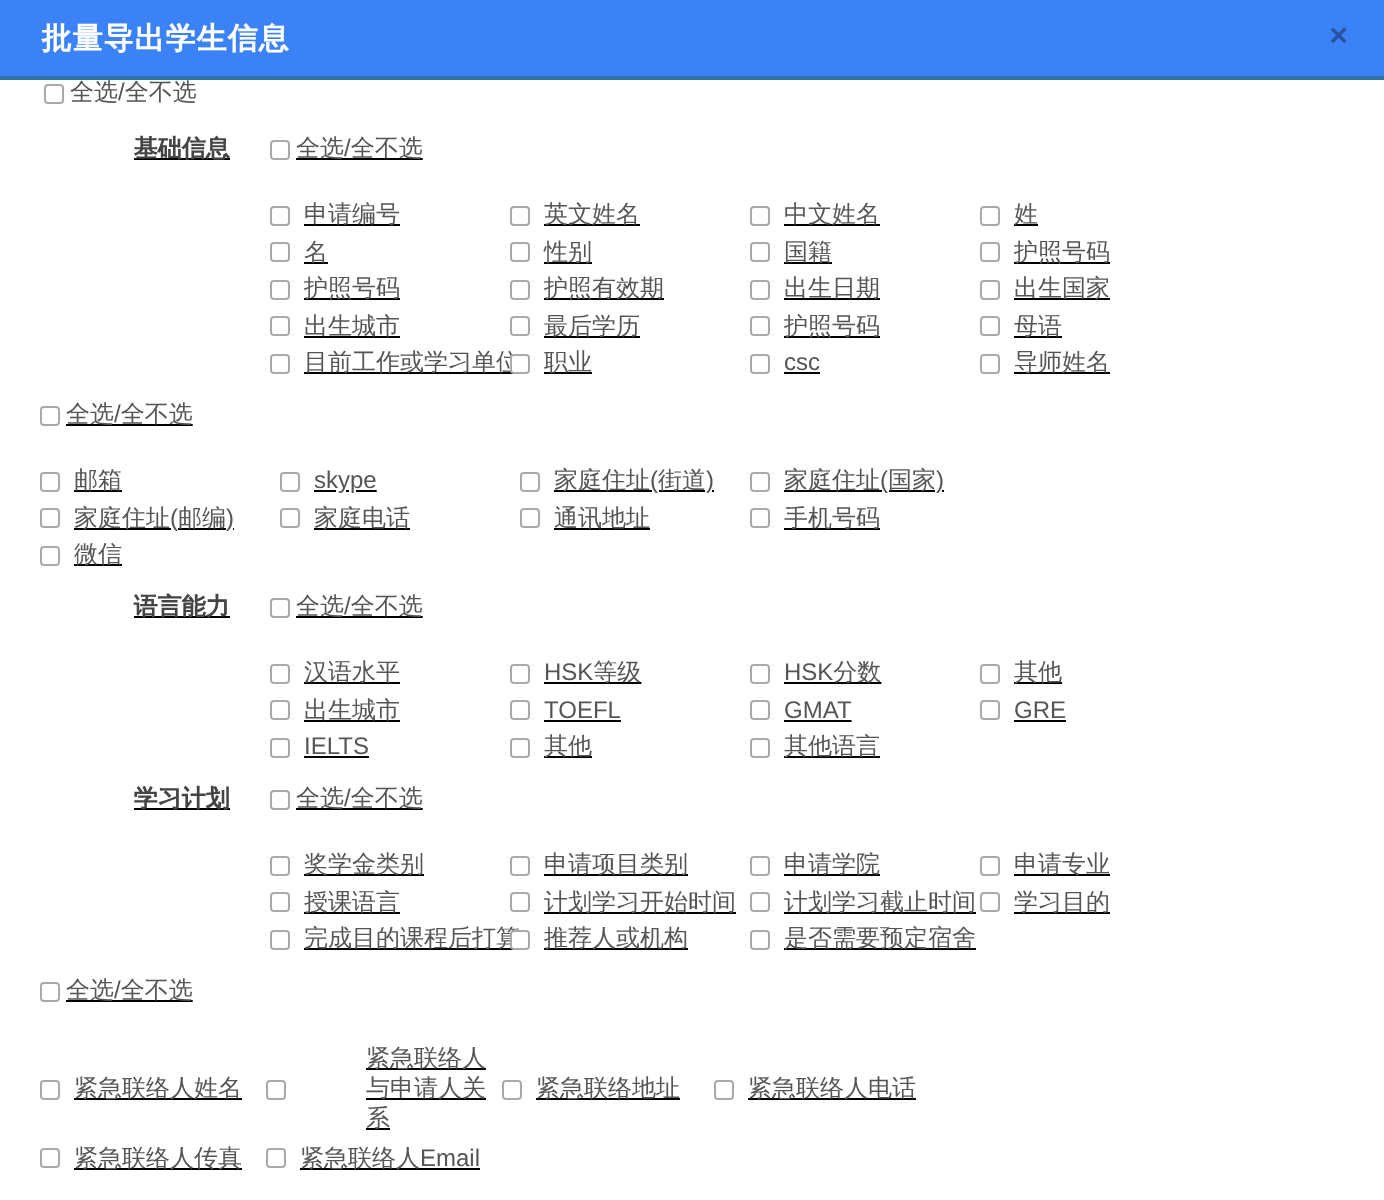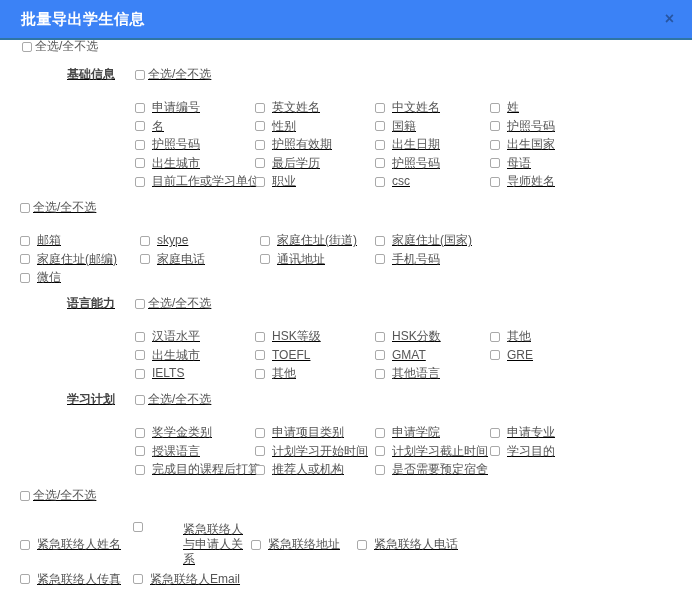--- a/index.html
+++ b/index.html
@@ -18,21 +18,21 @@
   .cb { width: 10px; height: 10px; border: 1px solid #a9a9a9; border-radius: 2px; background: #fff; flex: 0 0 auto; }
   .top-select { margin-left: 22px; }
   .section { display: flex; margin-top: 13px; text-decoration: underline; }
   .section.first { margin-top: 15px; }
   .sec-label { width: 115px; flex: 0 0 auto; text-align: right; font-weight: bold;
                font-size: 12px; color: #444; line-height: 13px; }
   .sec-content { margin-left: 20px; }
   .grid { display: grid; grid-template-columns: 120px 120px 115px auto; grid-auto-rows: 13px;
           row-gap: 5.5px; margin-top: 20px; align-items: center; }
   .grid.emergency { grid-template-columns: 113px 118px 106px auto; grid-auto-rows: auto; }
-  .wrap-item { align-items: flex-start; height: auto; white-space: normal; align-self: start; gap: 40px; }
+  .wrap-item { align-items: center; height: auto; white-space: normal; align-self: start; gap: 40px; }
   .wt { width: 110px; line-height: 15px; display: inline-block; }
 </style>
 </head>
 <body>
 
 <div class="modal">
   <div class="hdr">
     <span class="hdr-title">批量导出学生信息</span>
     <button class="close-x">×</button>
   </div>

